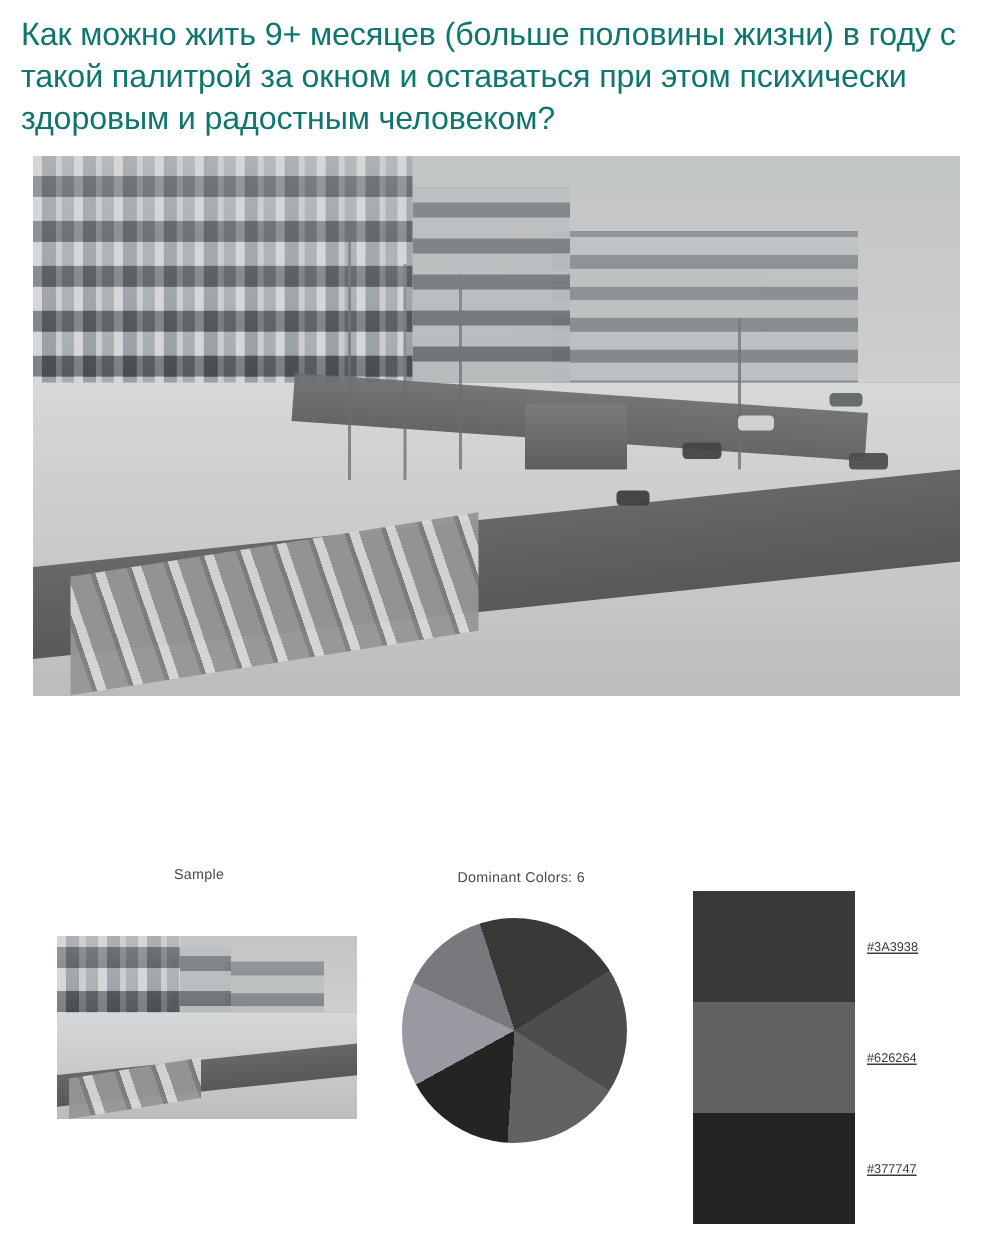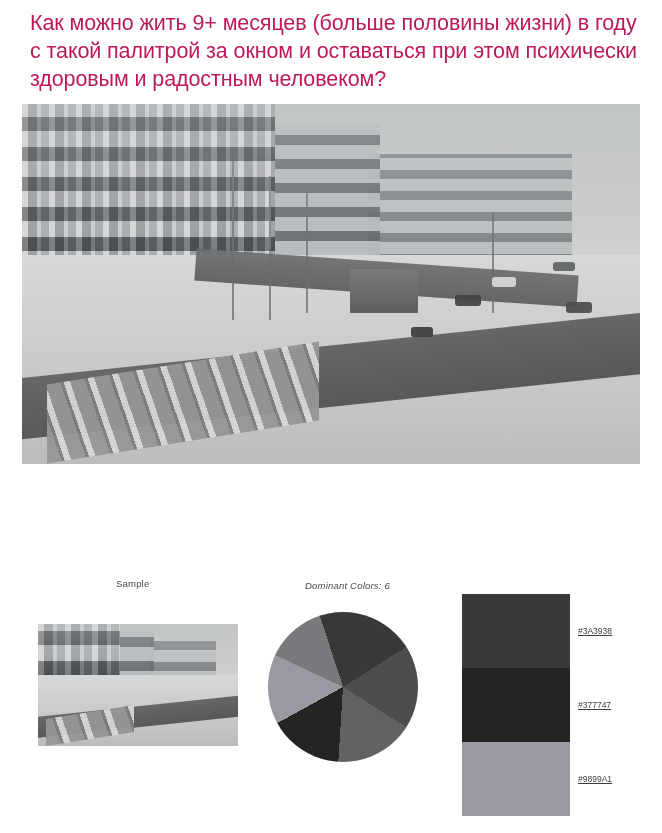--- a/index.html
+++ b/index.html
@@ -12,24 +12,23 @@
     height: 833px;
     font-family: "Liberation Sans", sans-serif;
     color: #111111;
     overflow: hidden;
     position: relative;
   }
   .caption {
     padding: 10px 14px 2px 14px;
     font-size: 21.5px;
     line-height: 1.30;
-    color: #be185d;
+    color: #0f766e;
     font-family: "Liberation Sans", sans-serif;
     letter-spacing: -0.1px;
-    margin-left: 16px;
   }
   .photo-wrap {
     margin: 8px 22px 0 22px;
     width: 618px;
     height: 360px;
     position: relative;
     overflow: hidden;
     background: #8e9296;
   }
   
@@ -116,21 +115,21 @@
   .analysis {
     position: absolute;
     left: 0; top: 568px; width: 662px; height: 265px;
   }
   .lbl-sample {
     position: absolute; left: 116px; top: 10px;
     font-size: 9.5px; color: #4a4a4a; letter-spacing: .2px;
   }
   .lbl-dominant {
     position: absolute; left: 305px; top: 12px;
-    font-size: 9.5px; color: #4a4a4a; letter-spacing: .2px; font-style: italic;
+    font-size: 9.5px; color: #4a4a4a; letter-spacing: .2px;
   }
   .thumb {
     position: absolute; left: 38px; top: 56px; width: 200px; height: 122px;
     overflow: hidden; background: #8e9296;
   }
   .pie-wrap {
     position: absolute; left: 268px; top: 44px; width: 150px; height: 150px;
   }
   .pie {
     width: 150px; height: 150px; border-radius: 50%;
@@ -196,22 +195,22 @@
   <div class="pie-wrap">
     <div class="pie" id="pie-el" style="background: conic-gradient(from -18deg, rgb(58, 57, 56) 0deg, rgb(58, 57, 56) 75.6deg, rgb(78, 77, 78) 75.6deg, rgb(78, 77, 78) 140.4deg, rgb(98, 98, 100) 140.4deg, rgb(98, 98, 100) 201.6deg, rgb(38, 36, 34) 201.6deg, rgb(38, 36, 34) 259.2deg, rgb(152, 153, 161) 259.2deg, rgb(152, 153, 161) 313.2deg, rgb(121, 121, 125) 313.2deg, rgb(121, 121, 125) 360deg);"></div>
   </div>
 
   <div class="swatches" id="swatches-el">
       <div class="swrow">
         <div class="swchip" style="background: rgb(58, 57, 56);"></div>
         <div class="swlabel">#3A3938</div>
       </div>
       <div class="swrow">
+        <div class="swchip" style="background: rgb(98, 98, 100);"></div>
+        <div class="swlabel">#626264</div>
+      </div>
+      <div class="swrow">
         <div class="swchip" style="background: rgb(38, 36, 34);"></div>
         <div class="swlabel">#377747</div>
       </div>
-      <div class="swrow">
-        <div class="swchip" style="background: rgb(152, 153, 161);"></div>
-        <div class="swlabel">#9899A1</div>
-      </div>
     </div>
 
 </div>
 
 </body></html>

